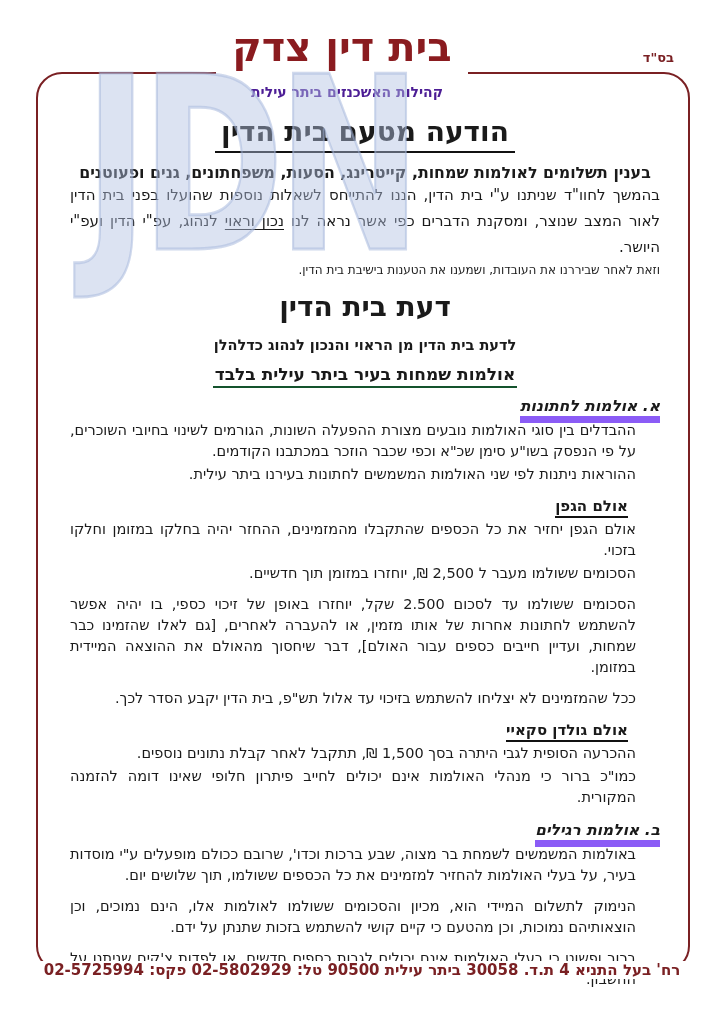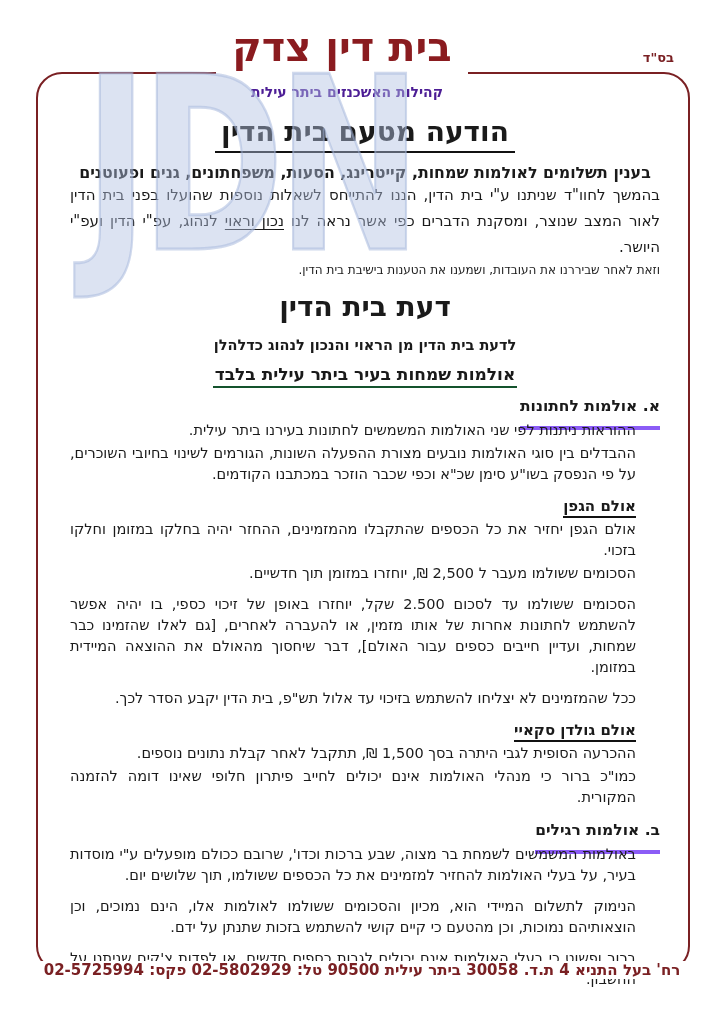--- a/index.html
+++ b/index.html
@@ -89,29 +89,29 @@
   .opinion-h { text-align: center; margin-top: 9px; font-size: 28px; font-weight: bold; }
   .opinion-sub { text-align: center; margin-top: 14px; font-size: 14.5px; font-weight: bold; }
   .scope { text-align: center; margin-top: 11px; }
   .scope span {
     font-size: 17px; font-weight: bold;
     border-bottom: 2px solid #14532d; padding: 0 2px 2px;
   }
 
   .sec { margin-top: 13px; }
   .sec-head { font-size: 15.5px; font-weight: bold; }
-  .sec-head .u-wrap { border-bottom: 4px solid #8b5cf6; padding-bottom: 11px; }
+  .sec-head .u-wrap { border-bottom: 7px solid #8b5cf6; padding-bottom: 1px; font-style: italic; }
   .sec-body { padding-right: 24px; margin-top: 5px; }
   .sec-body p, .intro, .intro-l2 { margin: 0; }
   .sec-body p {
     font-size: 14.5px; line-height: 1.45; text-align: justify; margin: 2px 0;
   }
   .sec-body p.gap { margin-top: 10px; }
 
-  .hall-head { margin: 11px 0 4px; }
+  .hall-head { margin: 11px 8px 4px; }
   .hall-head span {
     font-size: 15px; font-weight: bold;
     border-bottom: 2px solid #111; padding-bottom: 1px;
   }
 
   .footer {
     position: absolute; top: 960px; left: 0; width: 100%;
     text-align: center; z-index: 4;
   }
   .footer span {
@@ -151,22 +151,22 @@
     <div class="opinion-sub">לדעת בית הדין מן הראוי והנכון לנהוג כדלהלן</div>
     <div class="scope">
       <span>אולמות שמחות בעיר ביתר עילית בלבד</span>
     </div>
 
     <div class="sec">
       <div class="sec-head">
         <span class="u-wrap"><span>א.</span> <span>אולמות לחתונות</span></span>
       </div>
       <div class="sec-body">
+        <p>ההבדלים בין סוגי האולמות נובעים מצורת ההפעלה השונות, הגורמים לשינוי בחיובי השוכרים, על פי הנפסק בשו"ע סימן שכ"א וכפי שכבר הוזכר במכתבנו הקודמים.</p>
         <p>ההוראות ניתנות לפי שני האולמות המשמשים לחתונות בעירנו ביתר עילית.</p>
-        <p>ההבדלים בין סוגי האולמות נובעים מצורת ההפעלה השונות, הגורמים לשינוי בחיובי השוכרים, על פי הנפסק בשו"ע סימן שכ"א וכפי שכבר הוזכר במכתבנו הקודמים.</p>
 
         <div class="hall-head">
           <span>אולם הגפן</span>
         </div>
         <p>אולם הגפן יחזיר את כל הכספים שהתקבלו מהמזמינים, ההחזר יהיה בחלקו במזומן וחלקו בזכוי.</p>
         <p>הסכומים ששולמו מעבר ל 2,500 ₪, יוחזרו במזומן תוך חדשיים.</p>
         <p class="gap">הסכומים ששולמו עד לסכום 2.500 שקל, יוחזרו באופן של זיכוי כספי, בו יהיה אפשר להשתמש לחתונות אחרות של אותו מזמין, או להעברה לאחרים, [גם לאלו שהזמינו כבר שמחות, ועדיין חייבים כספים עבור האולם], דבר שיחסוך מהאולם את ההוצאה המיידית במזומן.</p>
         <p class="gap">ככל שהמזמינים לא יצליחו להשתמש בזיכוי עד אלול תש"פ, בית הדין יקבע הסדר לכך.</p>
 
         <div class="hall-head">

